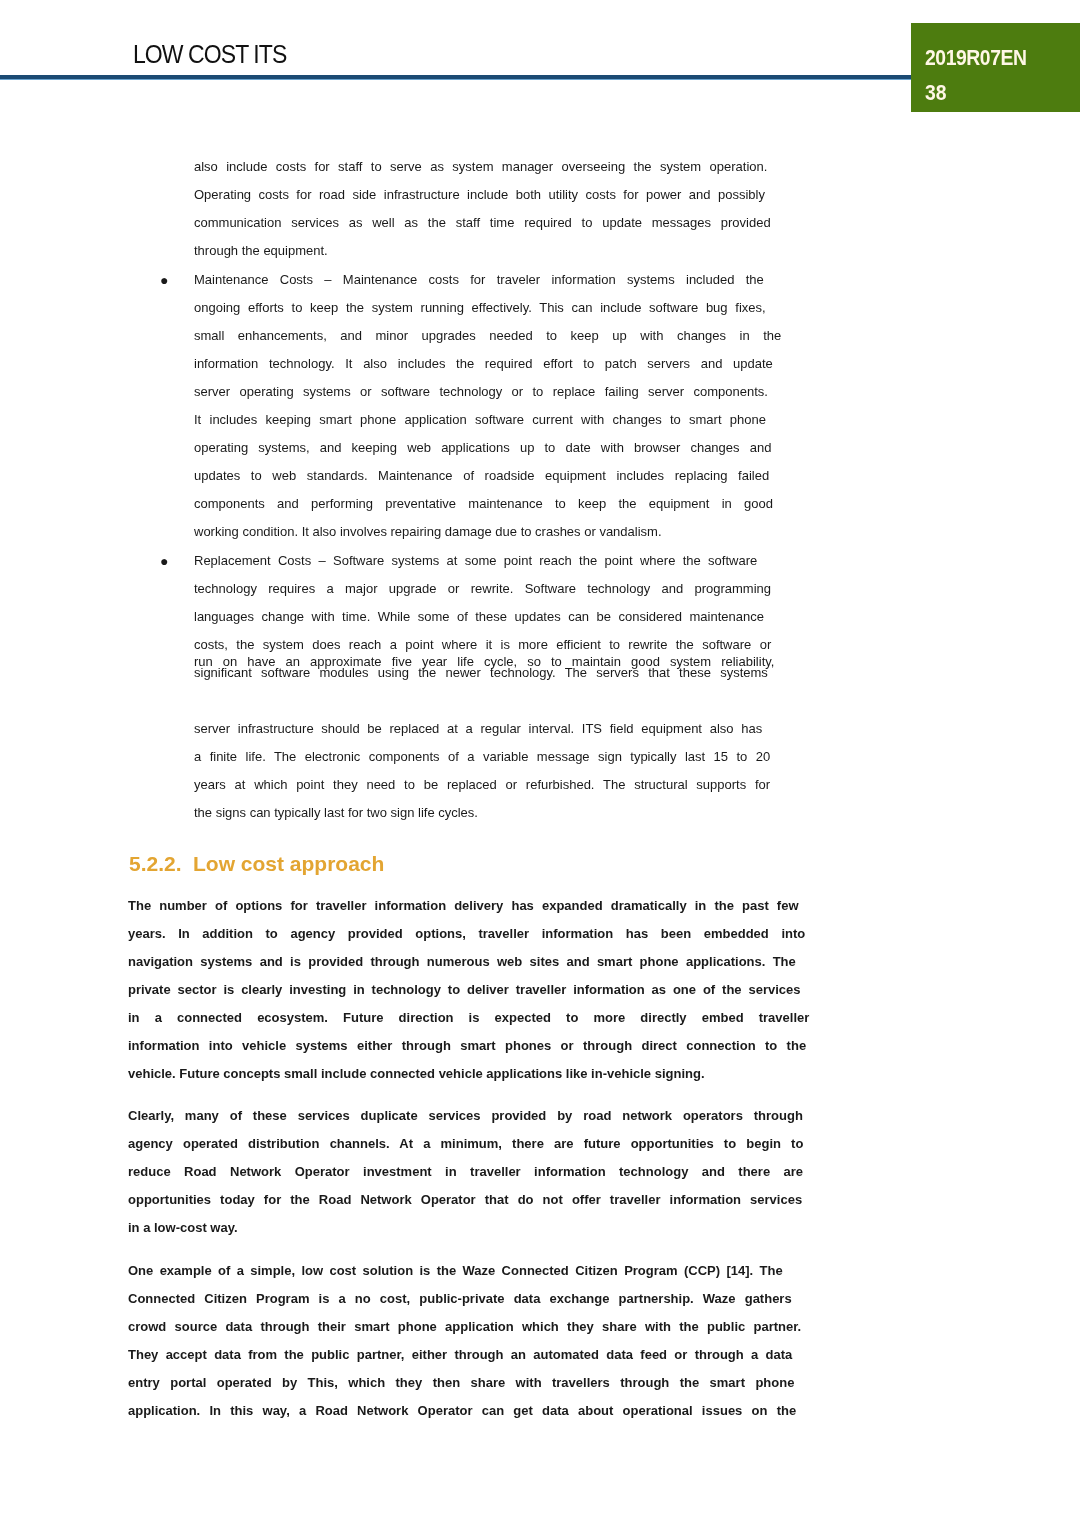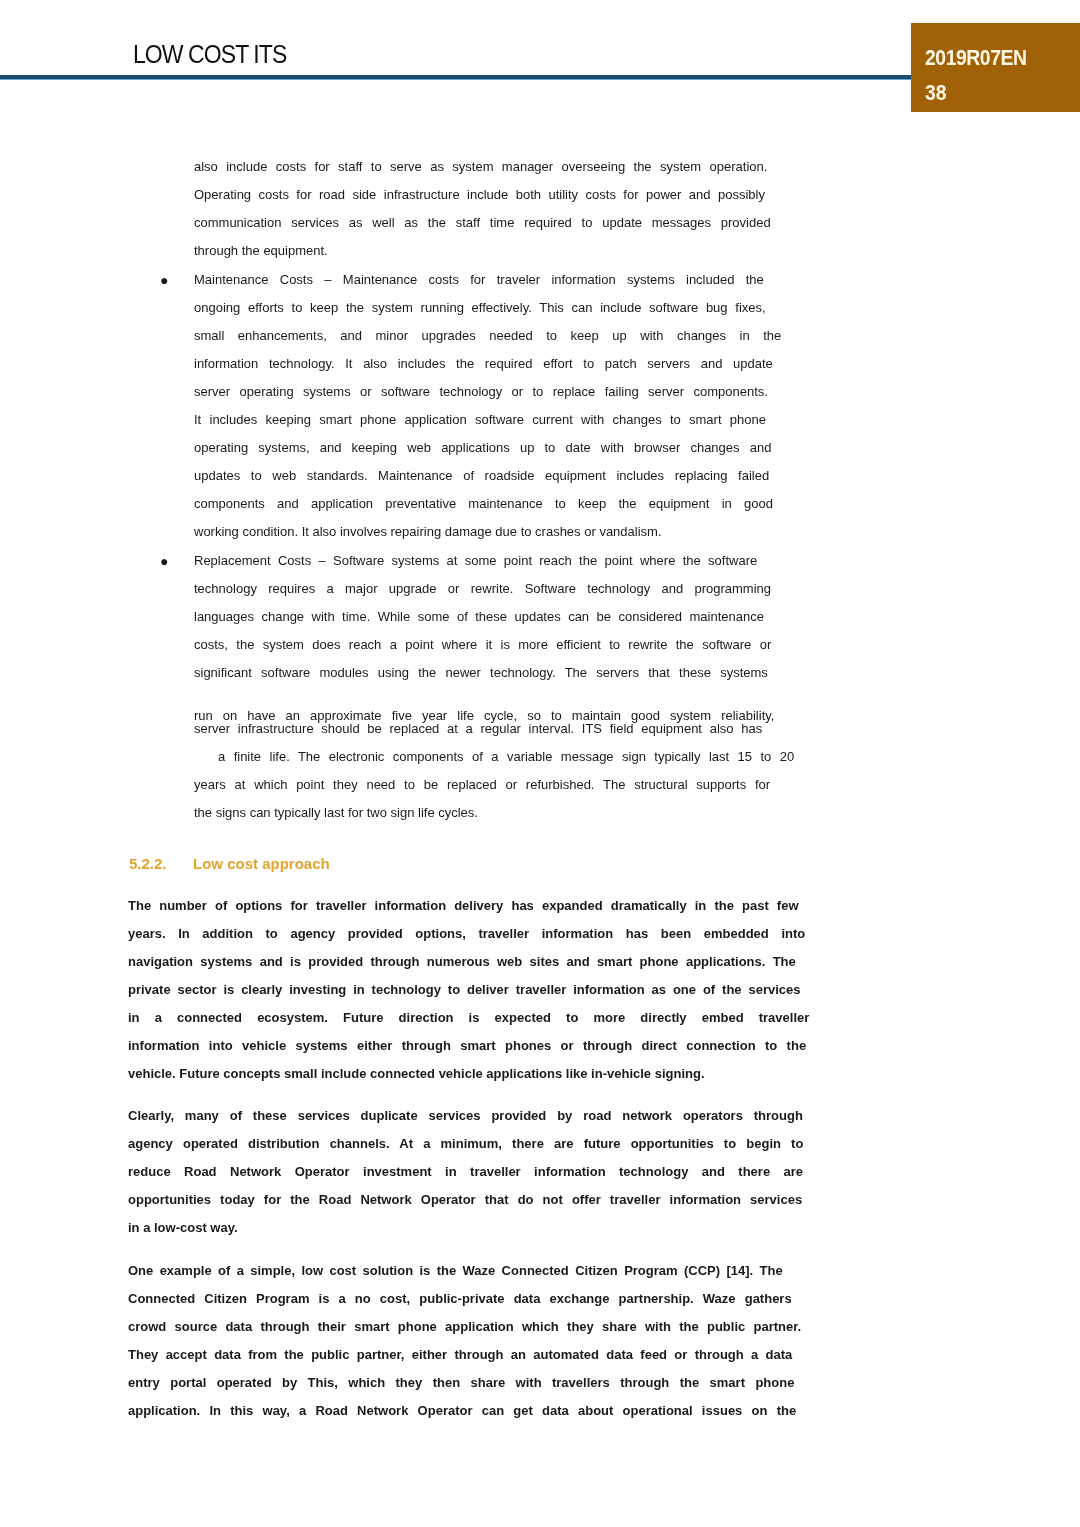--- a/index.html
+++ b/index.html
@@ -2,33 +2,33 @@
 <html><head>
 <meta charset="utf-8">
 <style>
   html, body { margin:0; padding:0; background:#ffffff; }
   body { width:1080px; height:1527px; position:relative; overflow:hidden;
          font-family:"Liberation Sans", sans-serif; color:#1a1a1a; }
   .header-title { position:absolute; left:133px; top:40px; font-size:25px;
          letter-spacing:-1px; transform:scaleX(0.92); transform-origin:left top; color:#111; }
   .rule { position:absolute; left:0; top:75px; width:1080px; height:4px; background:#1b4a73; }
   .rule2 { position:absolute; left:0; top:79px; width:1080px; height:1px; background:#6aa3cf; }
-  .tag { position:absolute; left:911px; top:23px; width:169px; height:89px; background:#a16207; }
+  .tag { position:absolute; left:911px; top:23px; width:169px; height:89px; background:#4d7c0f; }
   .tag .code { position:absolute; left:14px; top:22px; font-size:22px; font-weight:bold;
          color:#fff7e6; transform:scaleX(0.88); transform-origin:left top; letter-spacing:-0.5px; }
   .tag .page { position:absolute; left:14px; top:57px; font-size:22px; font-weight:bold;
          color:#fff7e6; transform:scaleX(0.88); transform-origin:left top; }
   .line { position:absolute; font-size:13px; height:28px; line-height:28px;
           white-space:nowrap; text-align:justify; text-align-last:justify; }
   .line.last { text-align-last:left; }
   .ind { left:194px; width:731px; }
   .full { left:128px; width:796px;font-weight:bold; }
   .bullet { position:absolute; left:160px; font-size:14px; line-height:28px; }
   b { font-weight:normal; }
-  .heading { position:absolute; left:129px; top:850px; font-size:15px; font-weight:bold;
+  .heading { position:absolute; left:129px; top:850px; font-size:21px; font-weight:bold;
              color:#e3a532; line-height:28px; }
   .heading .num { display:inline-block; width:64px; }
 </style>
 </head>
 <body>
 
 <div class="header-title">LOW COST ITS</div>
 <div class="rule"></div>
 <div class="rule2"></div>
 <div class="tag">
@@ -46,34 +46,34 @@
 <div>
   <span class="bullet" style="top:266px">●</span>
   <div class="line ind" style="top: 266px; white-space: nowrap;"><span style="display: inline-block; white-space: nowrap; word-spacing: 7.7px;"><b>Maintenance Costs</b><span> – Maintenance costs for traveler information systems included the</span></span></div>
   <div class="line ind" style="top: 294px; white-space: nowrap;"><span style="display: inline-block; white-space: nowrap; word-spacing: 4.07692px;">ongoing efforts to keep the system running effectively. This can include software bug fixes,</span></div>
   <div class="line ind" style="top: 322px; white-space: nowrap;"><span style="display: inline-block; white-space: nowrap; word-spacing: 9.91667px;">small enhancements, and minor upgrades needed to keep up with changes in the</span></div>
   <div class="line ind" style="top: 350px; white-space: nowrap;"><span style="display: inline-block; white-space: nowrap; word-spacing: 7.08333px;">information technology. It also includes the required effort to patch servers and update</span></div>
   <div class="line ind" style="top: 378px; white-space: nowrap;"><span style="display: inline-block; white-space: nowrap; word-spacing: 5.72727px;">server operating systems or software technology or to replace failing server components.</span></div>
   <div class="line ind" style="top: 406px; white-space: nowrap;"><span style="display: inline-block; white-space: nowrap; word-spacing: 4.66667px;">It includes keeping smart phone application software current with changes to smart phone</span></div>
   <div class="line ind" style="top: 434px; white-space: nowrap;"><span style="display: inline-block; white-space: nowrap; word-spacing: 6.5px;">operating systems, and keeping web applications up to date with browser changes and</span></div>
   <div class="line ind" style="top: 462px; white-space: nowrap;"><span style="display: inline-block; white-space: nowrap; word-spacing: 7px;">updates to web standards. Maintenance of roadside equipment includes replacing failed</span></div>
-  <div class="line ind" style="top: 490px; white-space: nowrap;"><span style="display: inline-block; white-space: nowrap; word-spacing: 8.6px;">components and application preventative maintenance to keep the equipment in good</span></div>
+  <div class="line ind" style="top: 490px; white-space: nowrap;"><span style="display: inline-block; white-space: nowrap; word-spacing: 8.6px;">components and performing preventative maintenance to keep the equipment in good</span></div>
   <div class="line ind last" style="top: 518px; white-space: nowrap;"><span style="display: inline-block; white-space: nowrap;">working condition. It also involves repairing damage due to crashes or vandalism.</span></div>
 </div>
 
 <div>
   <span class="bullet" style="top:547px">●</span>
   <div class="line ind" style="top: 547px; white-space: nowrap;"><span style="display: inline-block; white-space: nowrap; word-spacing: 3.69231px;"><b>Replacement Costs</b><span> – Software systems at some point reach the point where the software</span></span></div>
   <div class="line ind" style="top: 575px; white-space: nowrap;"><span style="display: inline-block; white-space: nowrap; word-spacing: 7.7px;">technology requires a major upgrade or rewrite. Software technology and programming</span></div>
   <div class="line ind" style="top: 603px; white-space: nowrap;"><span style="display: inline-block; white-space: nowrap; word-spacing: 3.83333px;">languages change with time. While some of these updates can be considered maintenance</span></div>
   <div class="line ind" style="top: 631px; white-space: nowrap;"><span style="display: inline-block; white-space: nowrap; word-spacing: 4.75px;">costs, the system does reach a point where it is more efficient to rewrite the software or</span></div>
   <div class="line ind" style="top: 659px; white-space: nowrap;"><span style="display: inline-block; white-space: nowrap; word-spacing: 5.63636px;">significant software modules using the newer technology. The servers that these systems</span></div>
-  <div class="line ind" style="top: 702px; white-space: nowrap;"><span style="display: inline-block; white-space: nowrap; word-spacing: 6.42857px;">run on have an approximate five year life cycle, so to maintain good system reliability,</span></div>
+  <div class="line ind" style="top: 648px; white-space: nowrap;"><span style="display: inline-block; white-space: nowrap; word-spacing: 6.42857px;">run on have an approximate five year life cycle, so to maintain good system reliability,</span></div>
   <div class="line ind" style="top: 715px; white-space: nowrap;"><span style="display: inline-block; white-space: nowrap; word-spacing: 4.07143px;">server infrastructure should be replaced at a regular interval.  ITS field equipment also has</span></div>
-  <div class="line ind" style="top: 743px; white-space: nowrap;"><span style="display: inline-block; white-space: nowrap; word-spacing: 4.8px; margin-left: 24px;">a finite life. The electronic components of a variable message sign typically last 15 to 20</span></div>
+  <div class="line ind" style="top: 743px; white-space: nowrap;"><span style="display: inline-block; white-space: nowrap; word-spacing: 4.8px;">a finite life. The electronic components of a variable message sign typically last 15 to 20</span></div>
   <div class="line ind" style="top: 771px; white-space: nowrap;"><span style="display: inline-block; white-space: nowrap; word-spacing: 5.14286px;">years at which point they need to be replaced or refurbished. The structural supports for</span></div>
   <div class="line ind last" style="top: 799px; white-space: nowrap;"><span style="display: inline-block; white-space: nowrap;">the signs can typically last for two sign life cycles.</span></div>
 </div>
 
 <div class="heading">
   <span class="num">5.2.2.</span><span>Low cost approach</span>
 </div>
 
 <div>
   <div class="line full" style="top: 892px; white-space: nowrap;"><span style="display: inline-block; white-space: nowrap; word-spacing: 4.5px;">The number of options for traveller information delivery has expanded dramatically in the past few</span></div>

